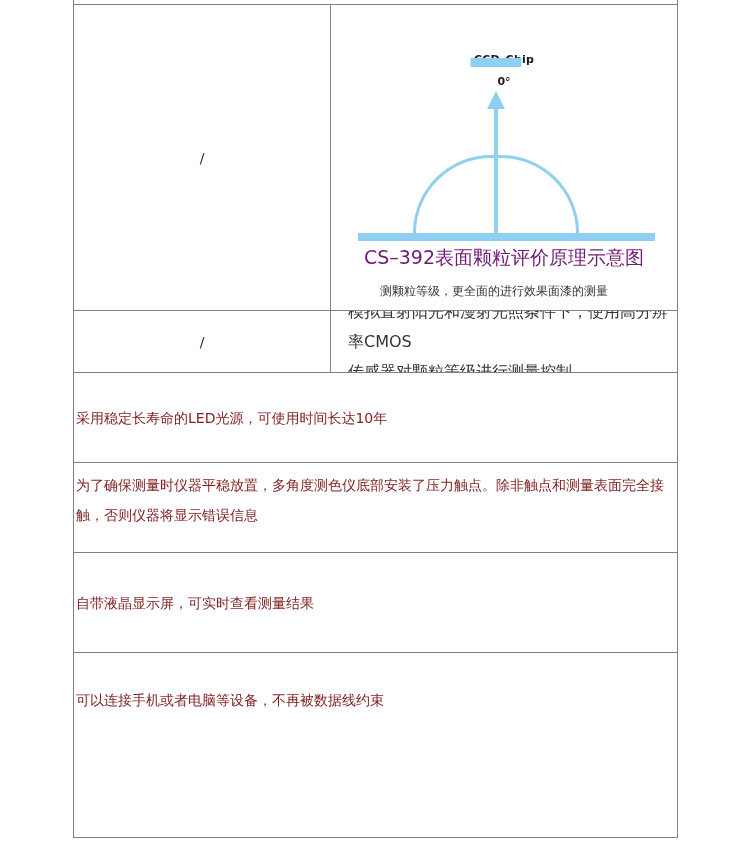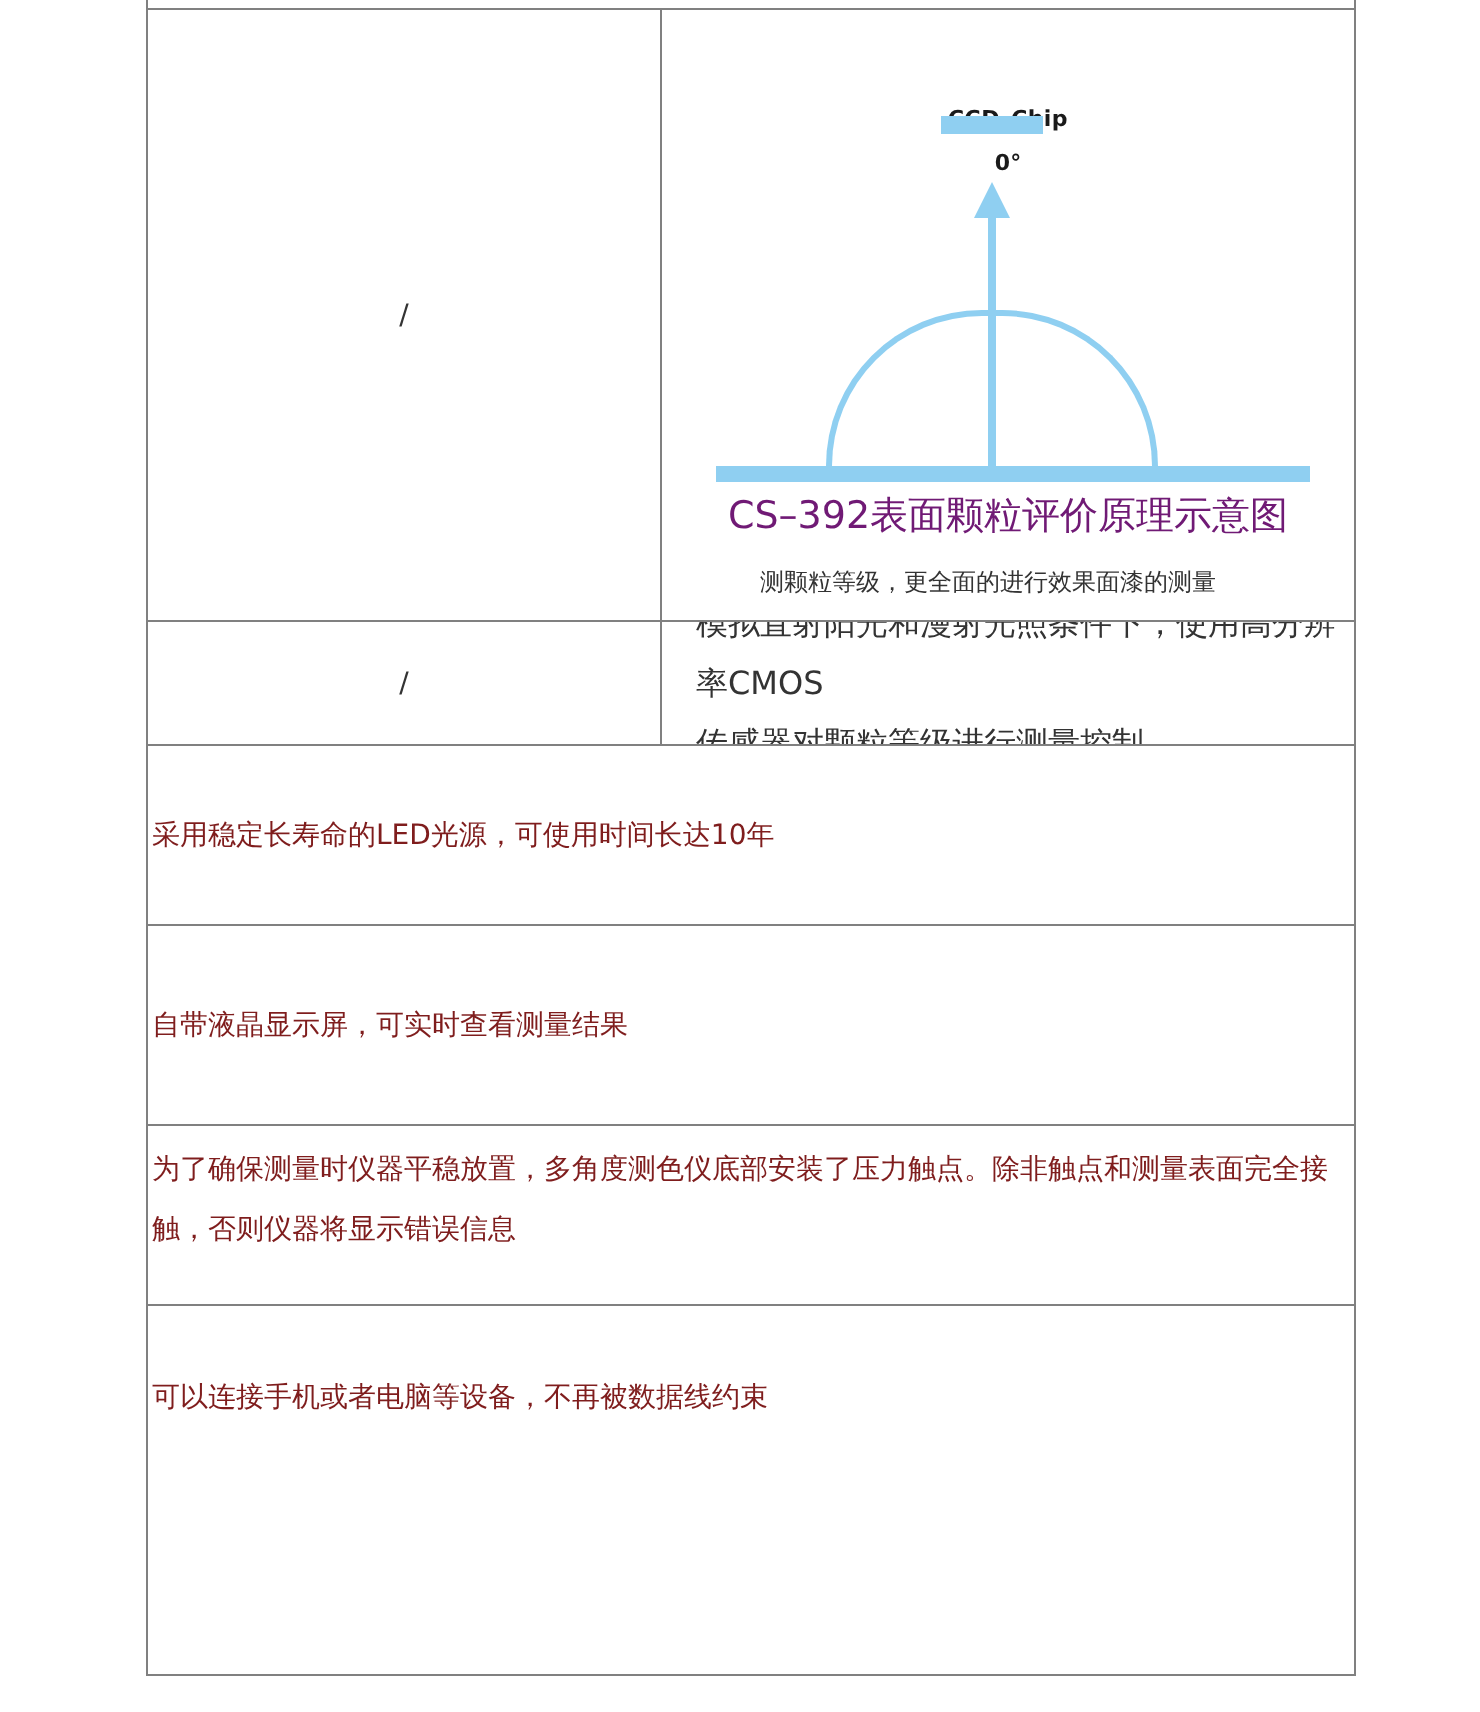--- a/index.html
+++ b/index.html
@@ -35,21 +35,21 @@
     align-items: stretch;
     overflow: hidden;
   }
   .row.sliver { height: 4px; border-top: none; }
   .row.r1 { height: 306px; }
   .row.r2 { height: 62px; }
   .row.r3 { height: 90px; }
   .row.r4 { height: 90px; }
   .row.r5 { height: 100px; }
   .row.r6 { height: 91px; }
-  .row.r7 { height: 94px; font-family: Liberation Serif, serif; }
+  .row.r7 { height: 94px; }
 
   .cell-left {
     box-sizing: border-box;
     width: 257px;
     border-right: 1px solid #808080;
     display: flex;
     align-items: center;
     justify-content: center;
     font-size: 14px;
     color: #333333;
@@ -192,35 +192,35 @@
         </div>
       </div>
     </div>
 
     <div class="row r3">
       <div class="cell-full">
         <span class="tline">采用稳定长寿命的LED光源，可使用时间长达10年</span>
       </div>
     </div>
 
-    <div class="row r5">
-      <div class="cell-full">
-        <span class="tline">自带液晶显示屏，可实时查看测量结果</span>
-      </div>
-    </div>
-
     <div class="row r4">
       <div class="cell-full">
         <span class="nudge-up">
           <span class="tline">为了确保测量时仪器平稳放置，多角度测色仪底部安装了压力触点。除非触点和测量表面完全接</span>
           <span class="tline">触，否则仪器将显示错误信息</span>
         </span>
       </div>
     </div>
 
+    <div class="row r5">
+      <div class="cell-full">
+        <span class="tline">自带液晶显示屏，可实时查看测量结果</span>
+      </div>
+    </div>
+
 
     <div class="row r7">
       <div class="cell-full">
         <span class="tline">可以连接手机或者电脑等设备，不再被数据线约束</span>
       </div>
     </div>
 
   </div>
 </div>
 

